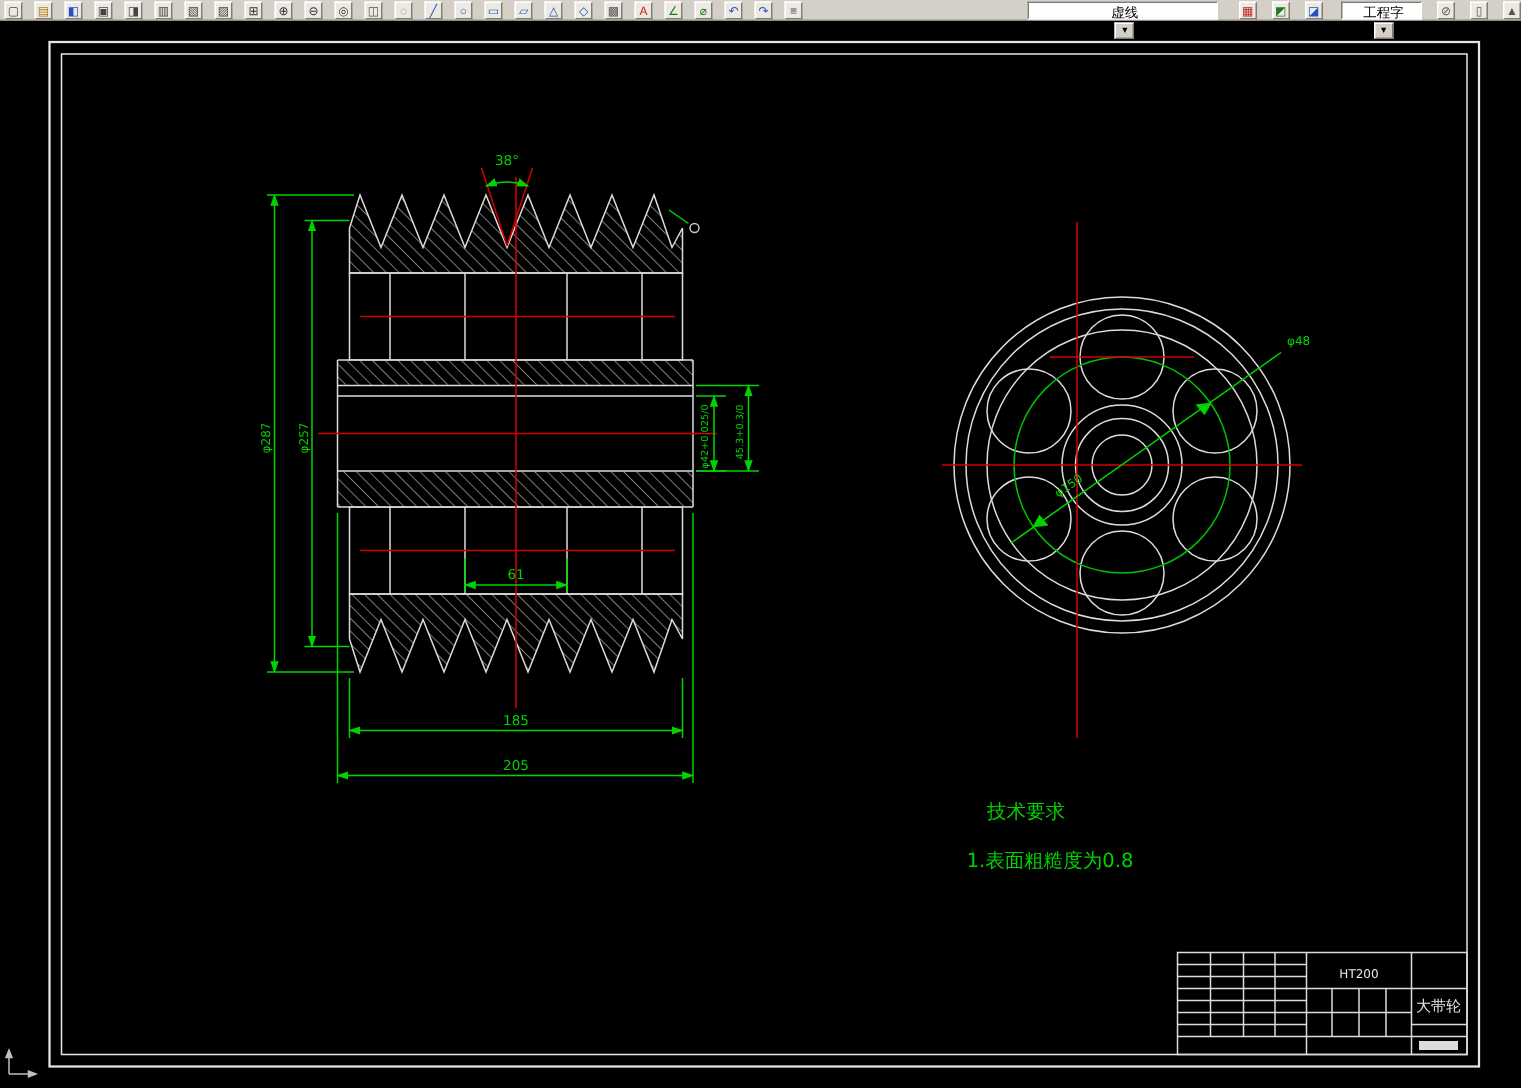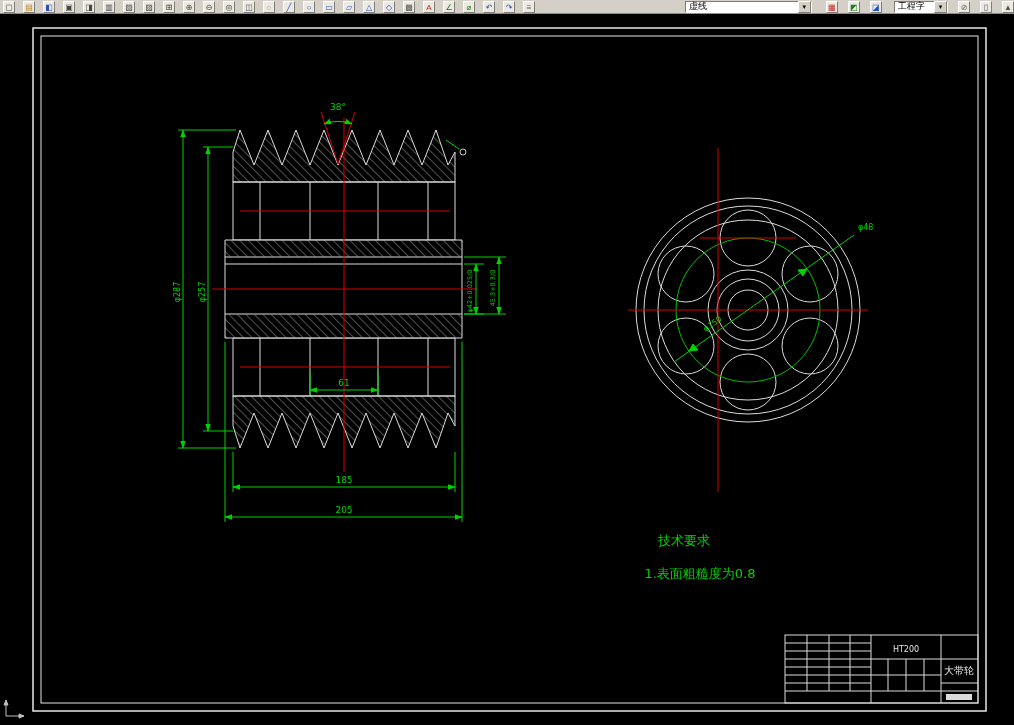--- a/index.html
+++ b/index.html
@@ -5,21 +5,21 @@
   html,body{margin:0;padding:0;width:1014px;height:725px;background:#000;overflow:hidden;
     font-family:"Liberation Sans",sans-serif;}
   
   .toolbar{position:absolute;top:0;left:0;width:1014px;height:14px;background:#d4d0c8;
     border-bottom:1px solid #8f8c84;display:flex;align-items:center;padding-left:3px;box-sizing:border-box;z-index:5;}
   .tb-icons{display:flex;align-items:center;gap:8px;}
   .tb-icons.tight{gap:10px;}
   .tb-icon{width:12px;height:12px;background:#ece9e2;border:1px solid;border-color:#ffffff #7f7c76 #7f7c76 #ffffff;
     font-size:8px;line-height:11px;text-align:center;box-sizing:border-box;cursor:default;user-select:none;}
   .combo{height:12px;background:#fff;border:1px solid;border-color:#7f7c76 #ffffff #ffffff #7f7c76;
-    display:flex;align-items:center;justify-content:space-between;font-size:9px;box-sizing:border-box;padding-left:3px;}
+    display:flex;align-items:center;justify-content:space-between;font-size:9px;box-sizing:border-box;padding-left:3px;flex-direction:column;}
   .combo .arrow{width:11px;height:10px;background:#d4d0c8;border:1px solid;border-color:#ffffff #7f7c76 #7f7c76 #ffffff;
     font-size:7px;line-height:9px;text-align:center;}
   .combo.linetype{width:210px;margin-left:150px;}
   .combo.textstyle{width:88px;margin-left:12px;}
   .tb-group-b{margin-left:14px;}
   .tb-group-c{margin-left:10px;}
   
   svg{position:absolute;top:0;left:0;}
   svg text{font-family:"DejaVu Sans","Liberation Sans",sans-serif;}
 </style>

